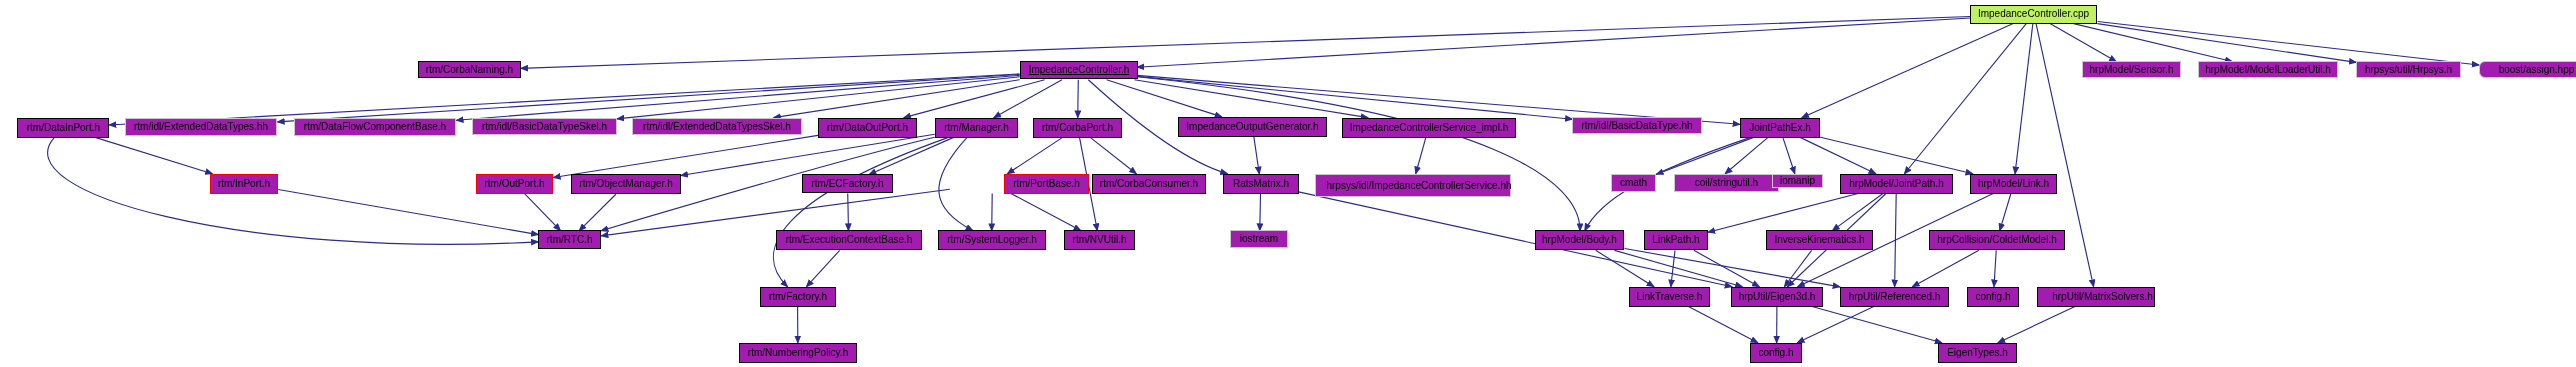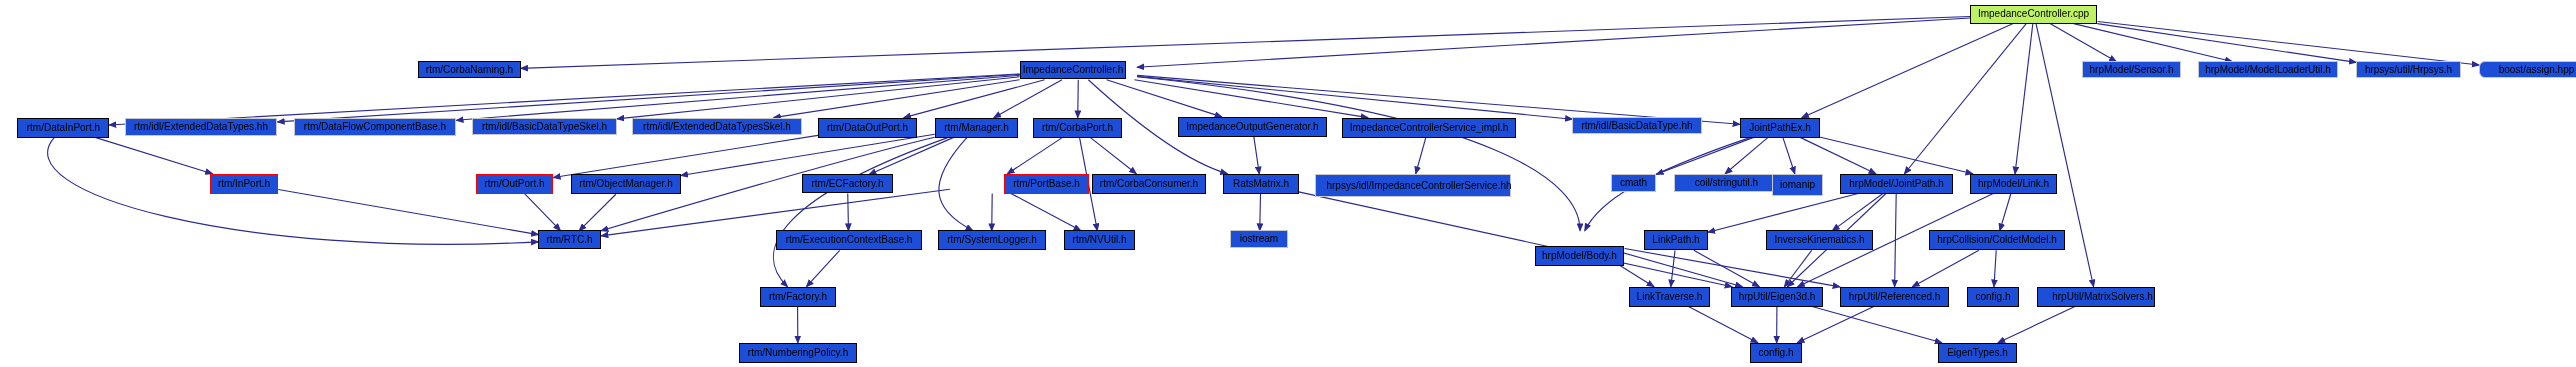--- a/index.html
+++ b/index.html
@@ -7,21 +7,21 @@
     position:relative;
     width:2576px;height:368px;
     background:#ffffff;
     font-family:"Liberation Sans", sans-serif;
     overflow:hidden;
   }
   #edge-layer{position:absolute;left:0;top:0;width:2576px;height:368px;}
   .node{
     position:absolute;
     display:flex;align-items:center;justify-content:center;
-    background:#1d4ed8;
+    background:#a21caf;
     border:1.5px solid #000000;
     box-sizing:border-box;
     font-size:10px;color:#000000;
     white-space:nowrap;
     line-height:1;
     cursor:pointer;
   }
   .node.gray{border:0.8px solid #c9c9c9;cursor:default;}
   .node.red{border:1.5px solid #fe0000;}
   .node.root{background:#bef264;border:1.5px solid #000000;cursor:default;}
@@ -105,21 +105,21 @@
       <path d="M2633.2094594594596,330 L2630.2905405405404,378" fill="none" stroke="#2a2a8f" stroke-width="1.5" marker-end="url(#arrow)"></path>
       <path d="M2610.2837837837837,330 L2522.7162162162163,378" fill="none" stroke="#2a2a8f" stroke-width="1.5" marker-end="url(#arrow)"></path>
       <path d="M2343.912162162162,404 L2343.587837837838,452" fill="none" stroke="#2a2a8f" stroke-width="1.5" marker-end="url(#arrow)"></path>
       <path d="M2390.3783783783783,404 L2561.6216216216217,452" fill="none" stroke="#2a2a8f" stroke-width="1.5" marker-end="url(#arrow)"></path>
       <path d="M2227.2702702702704,404 L2318.7297297297296,452" fill="none" stroke="#2a2a8f" stroke-width="1.5" marker-end="url(#arrow)"></path>
       <path d="M2471.6824324324325,404 L2370.8175675675675,452" fill="none" stroke="#2a2a8f" stroke-width="1.5" marker-end="url(#arrow)"></path>
       <path d="M2737.0067567567567,404 L2635.4932432432433,452" fill="none" stroke="#2a2a8f" stroke-width="1.5" marker-end="url(#arrow)"></path>
     </svg>
 <div class="node root" style="left: 1970px; top: 4.5px; width: 127px; height: 19px;">ImpedanceController.cpp</div>
     <div class="node " style="left: 418px; top: 61px; width: 103px; height: 17.4px;">rtm/CorbaNaming.h</div>
-    <div class="node " style="left: 1020px; top: 61px; width: 106px; height: 18px;">ImpedanceController.h</div>
+    <div class="node " style="left: 1020px; top: 61px; width: 118px; height: 18px; text-decoration: underline;">ImpedanceController.h</div>
     <div class="node gray" style="left: 2082px; top: 61px; width: 99px; height: 17.4px;">hrpModel/Sensor.h</div>
     <div class="node gray" style="left: 2198px; top: 61px; width: 140px; height: 17.4px;">hrpModel/ModelLoaderUtil.h</div>
     <div class="node gray" style="left: 2356px; top: 61px; width: 105px; height: 17.4px;">hrpsys/util/Hrpsys.h</div>
     <div class="node gray" style="left: 2479px; top: 61px; width: 115px; height: 17.4px; border-radius: 6px;">boost/assign.hpp</div>
     <div class="node " style="left: 17.4px; top: 118px; width: 92px; height: 20px;">rtm/DataInPort.h</div>
     <div class="node gray" style="left: 125px; top: 118px; width: 152px; height: 18px;">rtm/idl/ExtendedDataTypes.hh</div>
     <div class="node gray" style="left: 294px; top: 118px; width: 162px; height: 18px;">rtm/DataFlowComponentBase.h</div>
     <div class="node gray" style="left: 472px; top: 118px; width: 145px; height: 17.4px;">rtm/idl/BasicDataTypeSkel.h</div>
     <div class="node gray" style="left: 632px; top: 118px; width: 170px; height: 17.4px;">rtm/idl/ExtendedDataTypesSkel.h</div>
     <div class="node " style="left: 818px; top: 118px; width: 99px; height: 20px;">rtm/DataOutPort.h</div>
@@ -132,29 +132,29 @@
     <div class="node red" style="left: 210px; top: 174px; width: 68px; height: 20px;">rtm/InPort.h</div>
     <div class="node red" style="left: 476px; top: 174px; width: 77px; height: 20px;">rtm/OutPort.h</div>
     <div class="node " style="left: 571px; top: 174px; width: 110px; height: 20px;">rtm/ObjectManager.h</div>
     <div class="node " style="left: 802px; top: 174px; width: 91px; height: 19px;">rtm/ECFactory.h</div>
     <div class="node red" style="left: 1004px; top: 174px; width: 85px; height: 20px;">rtm/PortBase.h</div>
     <div class="node " style="left: 1092px; top: 174px; width: 114px; height: 20px;">rtm/CorbaConsumer.h</div>
     <div class="node " style="left: 1223px; top: 174px; width: 76px; height: 20px;">RatsMatrix.h</div>
     <div class="node gray" style="left: 1315px; top: 174px; width: 196px; height: 23px; padding-left: 12px;">hrpsys/idl/ImpedanceControllerService.hh</div>
     <div class="node gray" style="left: 1611px; top: 174px; width: 45px; height: 18px;">cmath</div>
     <div class="node gray" style="left: 1674px; top: 174px; width: 105px; height: 18px;">coil/stringutil.h</div>
-    <div class="node gray" style="left: 1772px; top: 174px; width: 51px; height: 22px;">iomanip</div>
+    <div class="node gray" style="left: 1772px; top: 174px; width: 51px; height: 14px;">iomanip</div>
     <div class="node " style="left: 1840px; top: 174px; width: 113px; height: 20px;">hrpModel/JointPath.h</div>
     <div class="node " style="left: 1970px; top: 174px; width: 87px; height: 20px;">hrpModel/Link.h</div>
     <div class="node " style="left: 538px; top: 230px; width: 63px; height: 19px;">rtm/RTC.h</div>
     <div class="node " style="left: 776px; top: 230px; width: 146px; height: 20px;">rtm/ExecutionContextBase.h</div>
     <div class="node " style="left: 938px; top: 230px; width: 108px; height: 20px;">rtm/SystemLogger.h</div>
     <div class="node " style="left: 1064px; top: 230px; width: 71px; height: 20px;">rtm/NVUtil.h</div>
     <div class="node gray" style="left: 1230px; top: 230px; width: 58px; height: 18px;">iostream</div>
-    <div class="node " style="left: 1535px; top: 246px; width: 89px; height: 20px;">hrpModel/Body.h</div>
+    <div class="node " style="left: 1535px; top: 230px; width: 89px; height: 20px;">hrpModel/Body.h</div>
     <div class="node " style="left: 1644px; top: 230px; width: 64px; height: 20px;">LinkPath.h</div>
     <div class="node " style="left: 1766px; top: 230px; width: 107px; height: 20px;">InverseKinematics.h</div>
     <div class="node " style="left: 1929px; top: 230px; width: 136px; height: 20px;">hrpCollision/ColdetModel.h</div>
     <div class="node " style="left: 760px; top: 287px; width: 76px; height: 20px; text-align: center;">rtm/Factory.h</div>
     <div class="node " style="left: 1629px; top: 287px; width: 81px; height: 20px;">LinkTraverse.h</div>
     <div class="node " style="left: 1731px; top: 287px; width: 92px; height: 20px;">hrpUtil/Eigen3d.h</div>
     <div class="node " style="left: 1840px; top: 287px; width: 109px; height: 20px;">hrpUtil/Referenced.h</div>
     <div class="node " style="left: 1967px; top: 287px; width: 52px; height: 20px;">config.h</div>
     <div class="node " style="left: 2037px; top: 287px; width: 118px; height: 20px; padding-left: 13px;">hrpUtil/MatrixSolvers.h</div>
     <div class="node " style="left: 739px; top: 343px; width: 118px; height: 20px;">rtm/NumberingPolicy.h</div>

